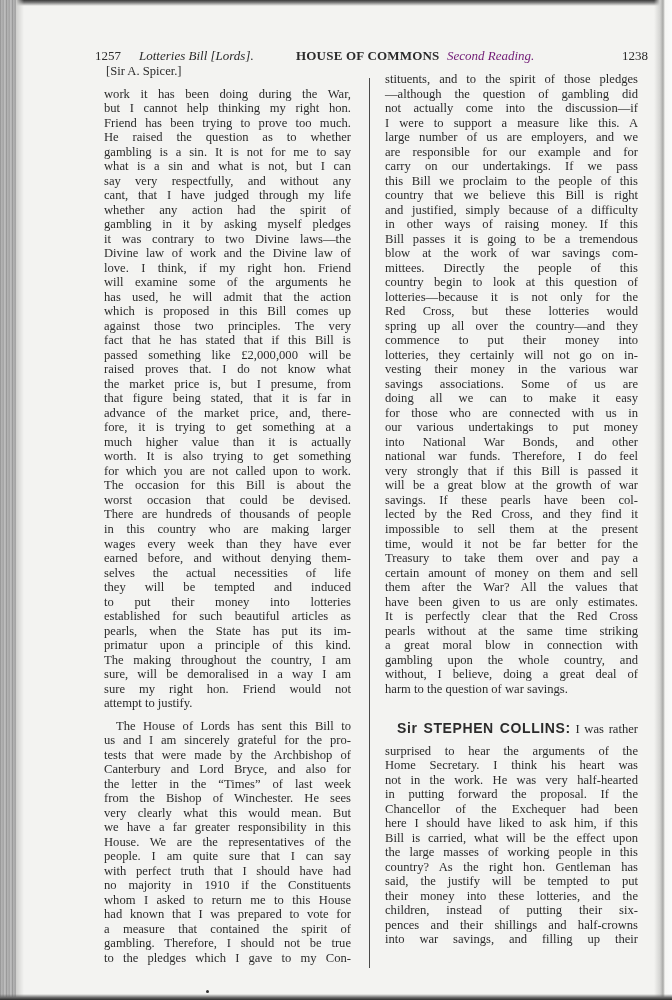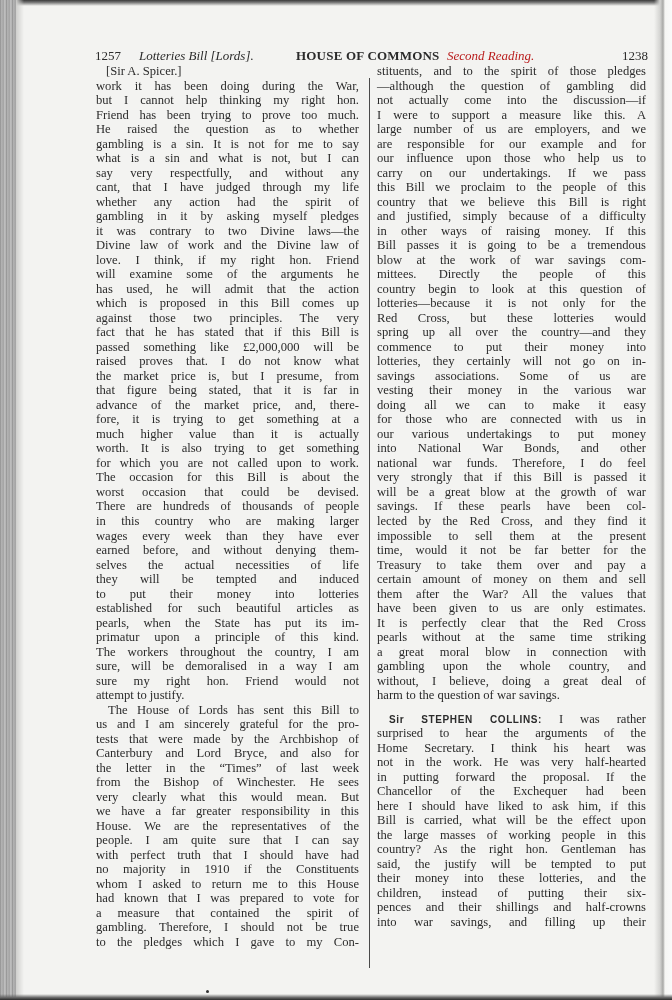--- a/index.html
+++ b/index.html
@@ -30,39 +30,39 @@
     background: linear-gradient(90deg, rgba(243,243,241,0) 0px, #d4d4d2 6px, #a8a8a6 9px, #f6f6f4 11px, #fafafa 100%);
   }
   .header {
     position: absolute; left: 95px; top: 47px; width: 553px; height: 18px;
     font-size: 13px; line-height: 18px; white-space: nowrap;
   }
   .header span { position: absolute; top: 0; }
   .h-left-num { left: 0; }
   .h-title { left: 44px; font-style: italic; }
   .h-house { left: 201px; font-weight: bold; letter-spacing: 0.2px; }
-  .h-section { left: 352px; font-style: italic; color: #b91c1c; }
+  .h-section { left: 352px; font-style: italic; color: #701a75; }
   .h-right-num { right: 0; }
   .col-rule {
     position: absolute; left: 369px; top: 78px; width: 1px; height: 890px;
     background: #4a4a4a;
   }
   .col {
     position: absolute; top: 64px;
     font-size: 12.6px; line-height: 14.52px;
     text-align: justify;
   }
   .col-left { left: 96px; width: 263px; }
   .col-right { left: 377px; width: 269px; }
-  .col p { margin: 0; }
+  .col p { margin: 8px; }
   .line { display: block; text-align: justify; text-align-last: justify; white-space: nowrap; height: 14.52px; }
   .line.last { text-align-last: left; }
   .spk-ref { padding-left: 10px; text-align-last: left; }
   .indent { padding-left: 12px; }
-  .speaker { font-family: "Liberation Sans", "DejaVu Sans", sans-serif; font-weight: bold; font-size: 10px; letter-spacing: 0.6px; }
+  .speaker { font-family: "Liberation Sans", "DejaVu Sans", sans-serif; font-weight: bold; font-size: 14px; letter-spacing: 0.6px; }
   .gap { height: 9px; }
   .dot {
     position: absolute; left: 206px; top: 990px; width: 3px; height: 3px; border-radius: 50%; background: #333;
   }
 </style>
 </head>
 <body>
 
 <div class="top-shadow"></div>
 <div class="binding"></div>
@@ -114,21 +114,21 @@
       <span class="line">There are hundreds of thousands of people</span>
       <span class="line">in this country who are making larger</span>
       <span class="line">wages every week than they have ever</span>
       <span class="line">earned before, and without denying them-</span>
       <span class="line">selves the actual necessities of life</span>
       <span class="line">they will be tempted and induced</span>
       <span class="line">to put their money into lotteries</span>
       <span class="line">established for such beautiful articles as</span>
       <span class="line">pearls, when the State has put its im-</span>
       <span class="line">primatur upon a principle of this kind.</span>
-      <span class="line">The workers throughout the country, I am</span>
+      <span class="line">The making throughout the country, I am</span>
       <span class="line">sure, will be demoralised in a way I am</span>
       <span class="line">sure my right hon. Friend would not</span>
       <span class="line last">attempt to justify.</span>
     </p>
   <p id="lp2">
       <span class="line indent">The House of Lords has sent this Bill to</span>
       <span class="line">us and I am sincerely grateful for the pro-</span>
       <span class="line">tests that were made by the Archbishop of</span>
       <span class="line">Canterbury and Lord Bryce, and also for</span>
       <span class="line">the letter in the “Times” of last week</span>
@@ -148,37 +148,36 @@
 </div>
 
 <div class="col col-right">
   <p id="rp1">
       <span class="line">stituents, and to the spirit of those pledges</span>
       <span class="line">—although the question of gambling did</span>
       <span class="line">not actually come into the discussion—if</span>
       <span class="line">I were to support a measure like this.  A</span>
       <span class="line">large number of us are employers, and we</span>
       <span class="line">are responsible for our example and for</span>
-      <span class="line">our influence upon those who help us to</span>
       <span class="line">carry on our undertakings.  If we pass</span>
       <span class="line">this Bill we proclaim to the people of this</span>
       <span class="line">country that we believe this Bill is right</span>
       <span class="line">and justified, simply because of a difficulty</span>
       <span class="line">in other ways of raising money.  If this</span>
       <span class="line">Bill passes it is going to be a tremendous</span>
       <span class="line">blow at the work of war savings com-</span>
       <span class="line">mittees.  Directly the people of this</span>
       <span class="line">country begin to look at this question of</span>
       <span class="line">lotteries—because it is not only for the</span>
       <span class="line">Red Cross, but these lotteries would</span>
       <span class="line">spring up all over the country—and they</span>
       <span class="line">commence to put their money into</span>
       <span class="line">lotteries, they certainly will not go on in-</span>
+      <span class="line">vesting their money in the various war</span>
       <span class="line">savings associations.  Some of us are</span>
-      <span class="line">vesting their money in the various war</span>
       <span class="line">doing all we can to make it easy</span>
       <span class="line">for those who are connected with us in</span>
       <span class="line">our various undertakings to put money</span>
       <span class="line">into National War Bonds, and other</span>
       <span class="line">national war funds.  Therefore, I do feel</span>
       <span class="line">very strongly that if this Bill is passed it</span>
       <span class="line">will be a great blow at the growth of war</span>
       <span class="line">savings.  If these pearls have been col-</span>
       <span class="line">lected by the Red Cross, and they find it</span>
       <span class="line">impossible to sell them at the present</span>

